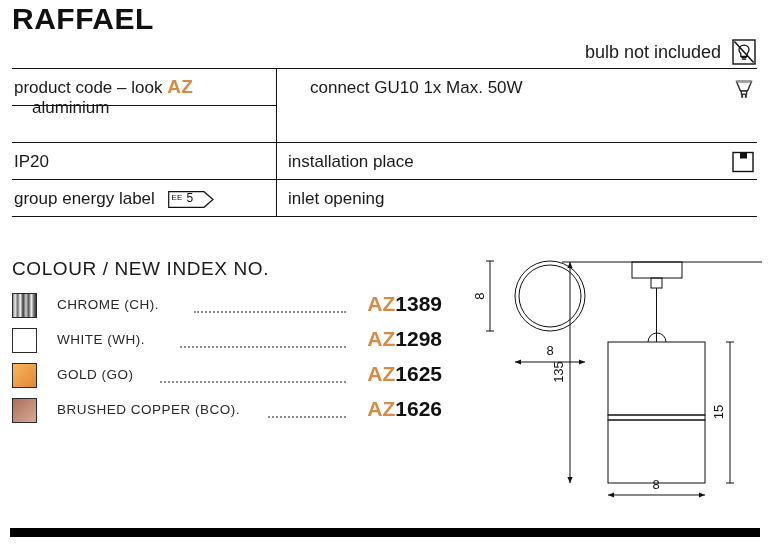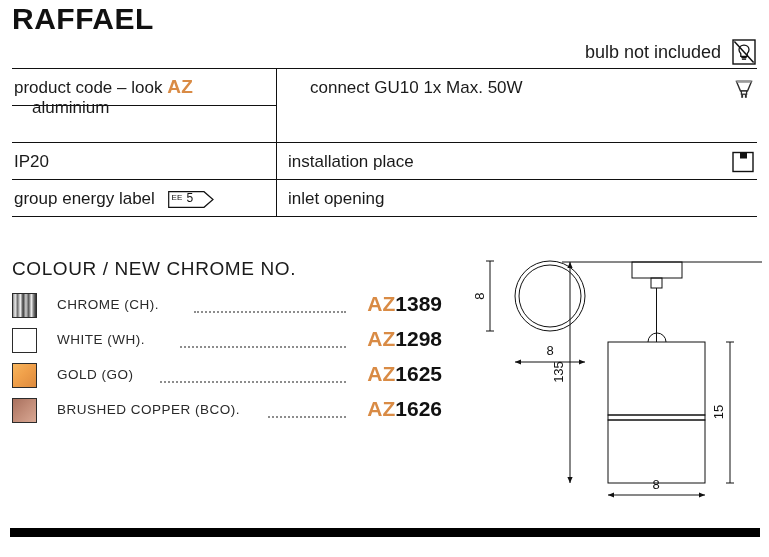--- a/index.html
+++ b/index.html
@@ -266,21 +266,21 @@
         <svg width="46" height="17" viewBox="0 0 46 17">
           <path d="M0.7 0.7 L 36 0.7 L 45 8.5 L 36 16.3 L 0.7 16.3 Z" fill="#fff" stroke="#111" stroke-width="1.2"></path>
         </svg>
         <span class="ee-txt">EE</span>
         <span class="ee-num">5</span>
       </span>
     </div>
     <div class="cell cell-right" style="top:121px;">inlet opening</div>
   </div>
 
-  <div class="colour-heading">COLOUR / NEW CHROME NO.</div>
+  <div class="colour-heading">COLOUR / NEW INDEX NO.</div>
 
   <div class="colour-list">
 
     <div class="colour-row">
       <span class="swatch sw-chrome"></span>
       <span class="colour-name">CHROME (CH).</span>
       <span class="leader" style="left:182px; width:152px;"></span>
       <span class="code">
         <span class="pfx">AZ</span><span class="num">1389</span>
       </span>

